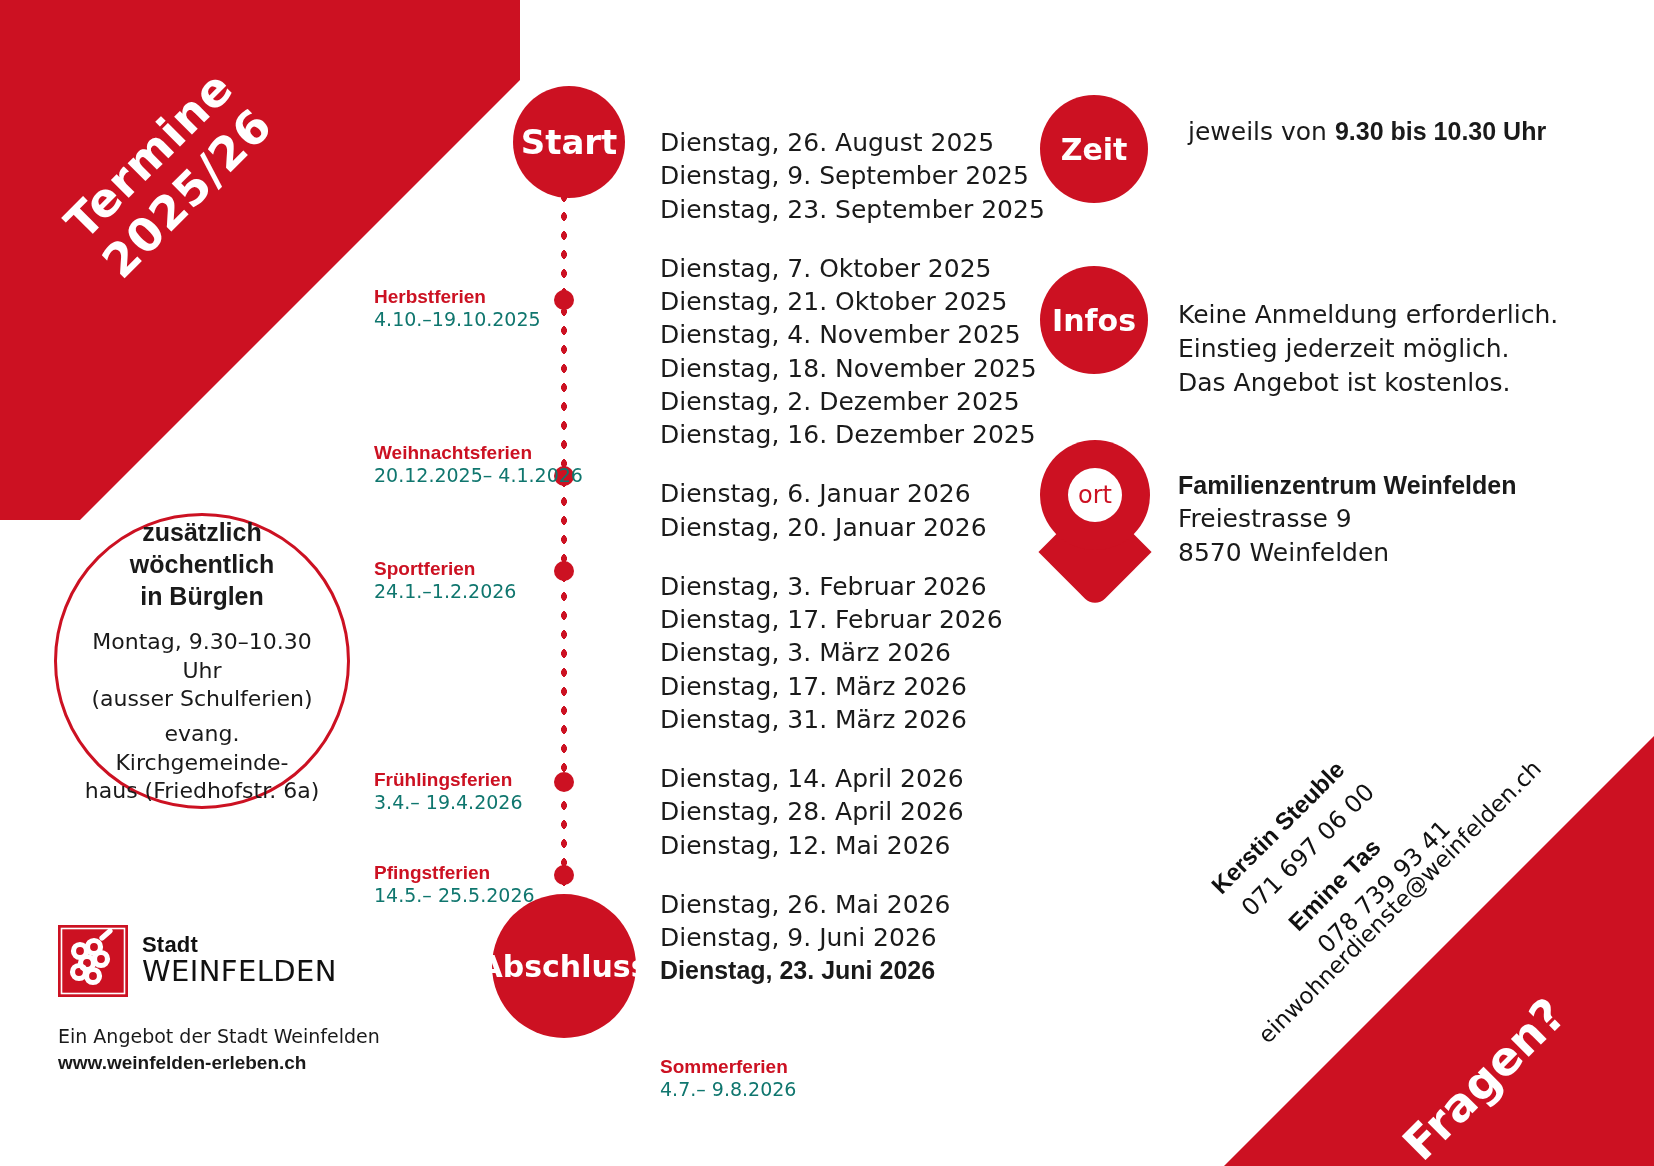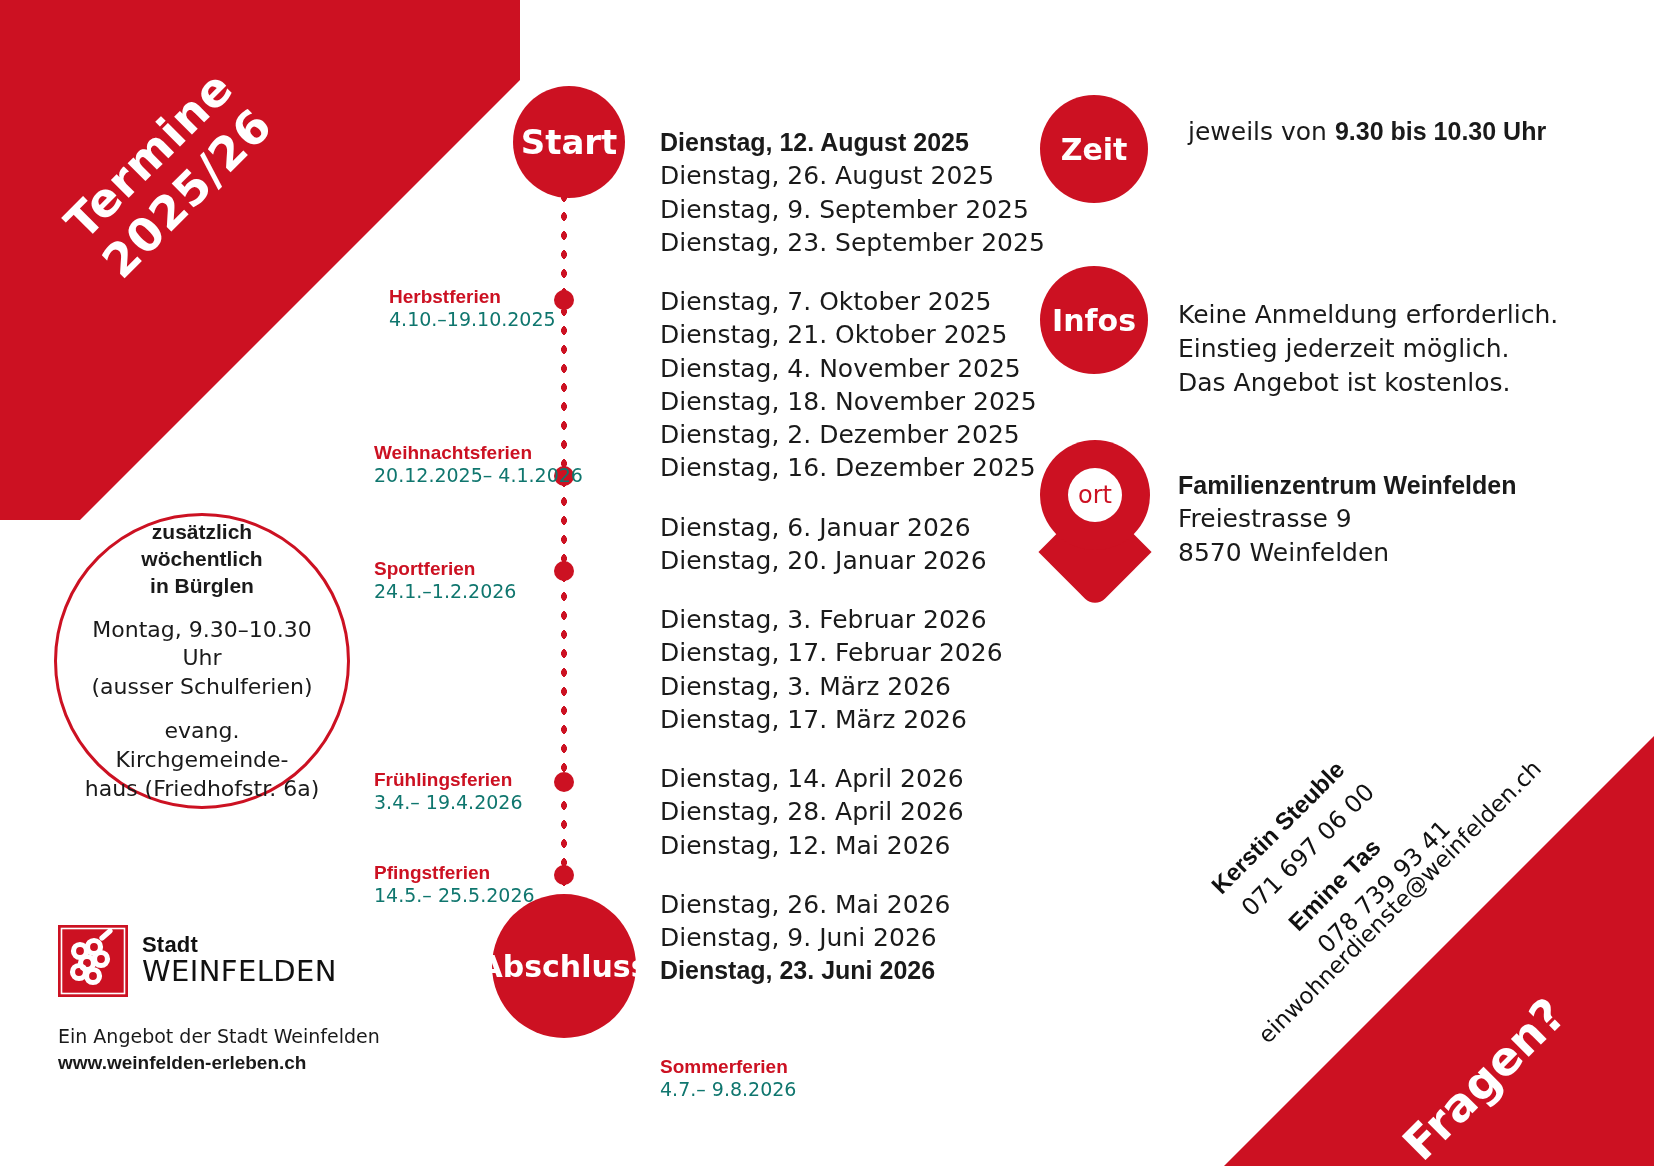--- a/index.html
+++ b/index.html
@@ -210,21 +210,21 @@
     border-radius: 50%;
     display: flex;
     flex-direction: column;
     align-items: center;
     justify-content: center;
     text-align: center;
     box-sizing: border-box;
     padding: 0 18px;
   }
   #buerglen-circle .bc-title {
-    font-size: 21px;
+    font-size: 25px;
     font-weight: 700;
     line-height: 1.28;
     color: #1a1a1a;
     margin-bottom: 16px;
   }
   #buerglen-circle .bc-line {
     font-size: 22px;
     line-height: 1.3;
     color: #1a1a1a;
     font-family: "DejaVu Sans", sans-serif;
@@ -308,21 +308,21 @@
   <div class="tl-node" style="top:865px"></div>
 
   <div class="badge-circle" id="badge-start" style="left:513px; top:86px; width:112px; height:112px; font-size:34px;">
     <span>Start</span>
   </div>
 
   <div class="badge-circle" id="badge-abschluss" style="left:492px; top:894px; width:144px; height:144px; font-size:30px;">
     <span>Abschluss</span>
   </div>
 
-  <div class="holiday" style="left:374px; top:286px;margin-left:15px;">
+  <div class="holiday" style="left:374px; top:286px;">
     <span class="h-name">Herbstferien</span>
     <span class="h-dates">4.10.–19.10.2025</span>
   </div>
 
   <div class="holiday" style="left:374px; top:442px;">
     <span class="h-name">Weihnachtsferien</span>
     <span class="h-dates">20.12.2025– 4.1.2026</span>
   </div>
 
   <div class="holiday" style="left:374px; top:558px;">
@@ -341,21 +341,20 @@
   </div>
 
   <div class="holiday" style="left:660px; top:1056px;">
     <span class="h-name">Sommerferien</span>
     <span class="h-dates">4.7.– 9.8.2026</span>
   </div>
 
   <div id="date-list">
 
     <div class="date-group">
-      <div class="date-line bold">Dienstag, 12. August 2025</div>
       <div class="date-line">Dienstag, 26. August 2025</div>
       <div class="date-line">Dienstag, 9. September 2025</div>
       <div class="date-line">Dienstag, 23. September 2025</div>
     </div>
 
     <div class="date-group">
       <div class="date-line">Dienstag, 7. Oktober 2025</div>
       <div class="date-line">Dienstag, 21. Oktober 2025</div>
       <div class="date-line">Dienstag, 4. November 2025</div>
       <div class="date-line">Dienstag, 18. November 2025</div>
@@ -366,20 +365,21 @@
     <div class="date-group">
       <div class="date-line">Dienstag, 6. Januar 2026</div>
       <div class="date-line">Dienstag, 20. Januar 2026</div>
     </div>
 
     <div class="date-group">
       <div class="date-line">Dienstag, 3. Februar 2026</div>
       <div class="date-line">Dienstag, 17. Februar 2026</div>
       <div class="date-line">Dienstag, 3. März 2026</div>
       <div class="date-line">Dienstag, 17. März 2026</div>
+      <div class="date-line">Dienstag, 31. März 2026</div>
     </div>
 
     <div class="date-group">
       <div class="date-line">Dienstag, 14. April 2026</div>
       <div class="date-line">Dienstag, 28. April 2026</div>
       <div class="date-line">Dienstag, 12. Mai 2026</div>
     </div>
 
     <div class="date-group">
       <div class="date-line">Dienstag, 26. Mai 2026</div>

